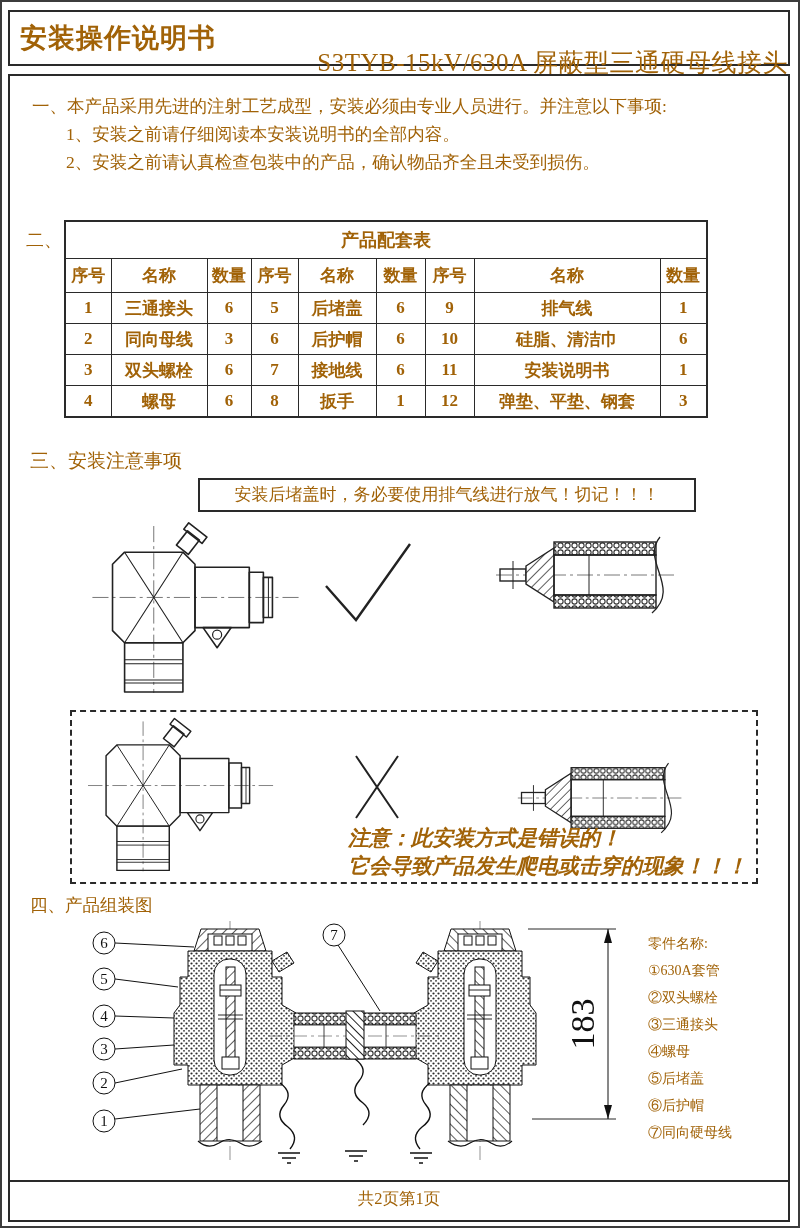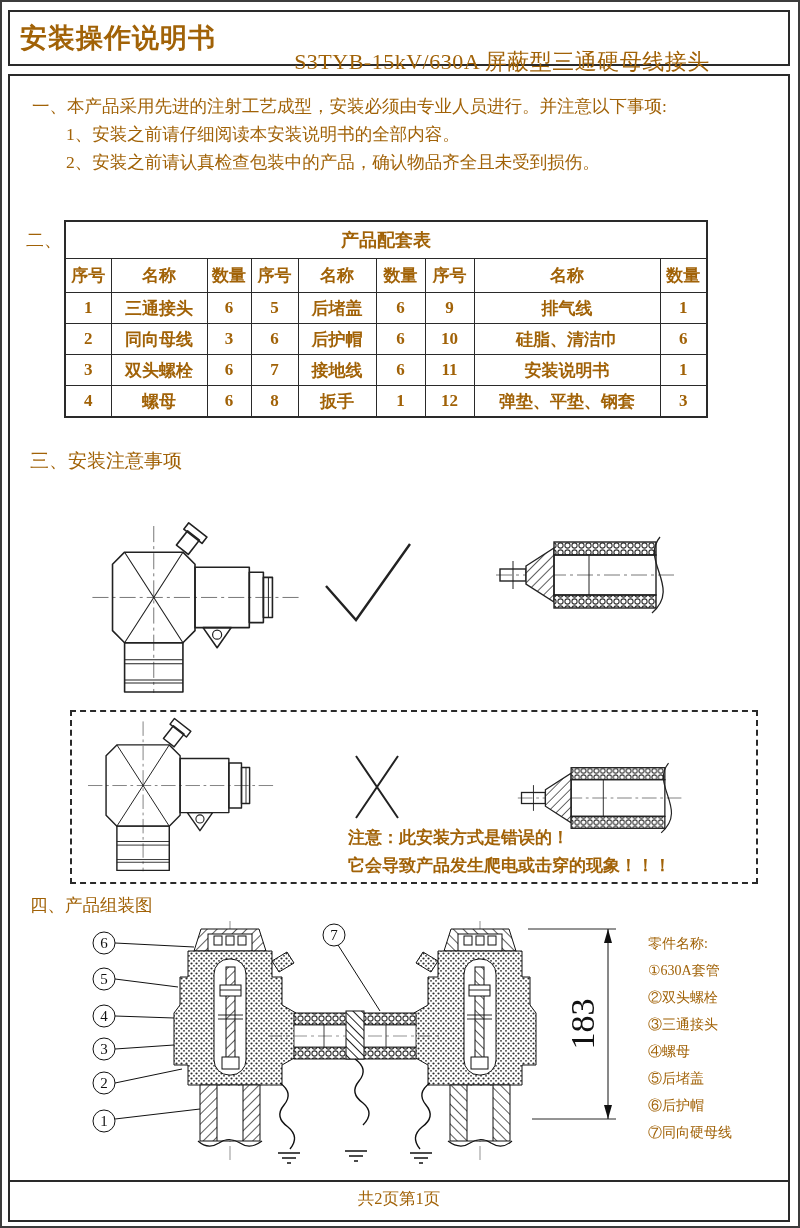--- a/index.html
+++ b/index.html
@@ -7,40 +7,40 @@
     position:relative; width:800px; height:1228px; margin:0 auto;
     background:#fff; box-sizing:border-box; border:2px solid #3c3c3c;
     font-family:"Liberation Serif","DejaVu Serif",serif; color:#a16207;
     overflow:hidden;
   }
   .abs{position:absolute;}
   
   .header-box{left:6px; top:8px; width:782px; height:56px; border:2px solid #2a2a2a;
     display:flex; align-items:center; box-sizing:border-box;}
   .doc-title{font-size:27px; font-weight:700; padding-left:10px; letter-spacing:1px; white-space:nowrap;}
-  .product-title{flex:1; text-align:center; font-size:22px; white-space:nowrap; letter-spacing:.5px;margin-top:48px;}
+  .product-title{flex:1; text-align:right; font-size:25px; white-space:nowrap; letter-spacing:.5px;margin-top:48px;}
   
   .main-box{left:6px; top:72px; width:782px; height:1148px; border:2px solid #2a2a2a; box-sizing:border-box;}
   .body-text{font-size:17.5px; line-height:28px;}
   .s1{left:22px; top:16px; width:745px;}
   .s1 .item{padding-left:34px;}
   .s2-label{left:16px; top:152px; font-size:18px;}
   
   .pt-wrap{left:54px; top:144px;font-weight:bold;}
   table.pt{border-collapse:collapse; table-layout:fixed; width:642px; border:2px solid #2a2a2a;}
   table.pt td{border:1.5px solid #2a2a2a; text-align:center; vertical-align:middle;
     font-size:17px; padding:0; overflow:hidden; white-space:nowrap;}
   tr.t-title td{height:36px; font-size:18px;}
   tr.t-head td{height:33px;}
   tr.t-row td{height:30px;}
   .s3-heading{left:20px; top:372px; font-size:19px;font-family:Liberation Serif, serif;}
   .warning-box{left:188px; top:402px; width:494px; height:30px; border:2px solid #2a2a2a;
     box-sizing:content-box; text-align:center; font-size:17px; line-height:30px;}
   .dashed-box{left:60px; top:634px; width:684px; height:170px; border:2px dashed #2a2a2a;}
-  .wrong-note{left:276px; top:112px; font-size:17px; font-weight:700; line-height:28px; white-space:nowrap;}
+  .wrong-note{left:276px; top:112px; font-size:21px; font-weight:700; line-height:28px; white-space:nowrap;font-style:italic;}
   .s4-heading{left:20px; top:817px; font-size:17.5px;}
   .parts{left:638px; top:854px; font-size:14px; line-height:27px; white-space:nowrap;}
   .footer-line{left:0; right:0; top:1104px; border-top:2px solid #2a2a2a;}
   .page-number{left:0; right:0; top:1112px; text-align:center; font-size:16.5px;}
   svg{display:block;}
 </style>
 </head>
 <body>
 
 <svg width="0" height="0" style="position:absolute" aria-hidden="true">
@@ -188,20 +188,23 @@
           <td>1</td>
           <td>12</td>
           <td>弹垫、平垫、钢套</td>
           <td>3</td>
         </tr>
       </tbody>
         </table>
     </div>
 
     <div class="abs s3-heading">三、安装注意事项</div>
+    <div class="abs warning-box">
+      <span>安装后堵盖时，务必要使用排气线进行放气！切记！！！</span>
+    </div>
 
     <svg class="abs" style="left:80px;top:444px" width="212" height="176" viewBox="0 0 210 175">
         <use href="#tconn"></use>
       </svg>
     <svg class="abs" style="left:310px;top:462px" width="95" height="90" viewBox="0 0 95 90">
       <path d="M6,48 L36,82 L90,6" stroke="#222" stroke-width="2.4" fill="none"></path>
     </svg>
     <svg class="abs" style="left:484px;top:458px" width="185" height="82" viewBox="0 0 185 80">
         <use href="#bend"></use>
       </svg>

